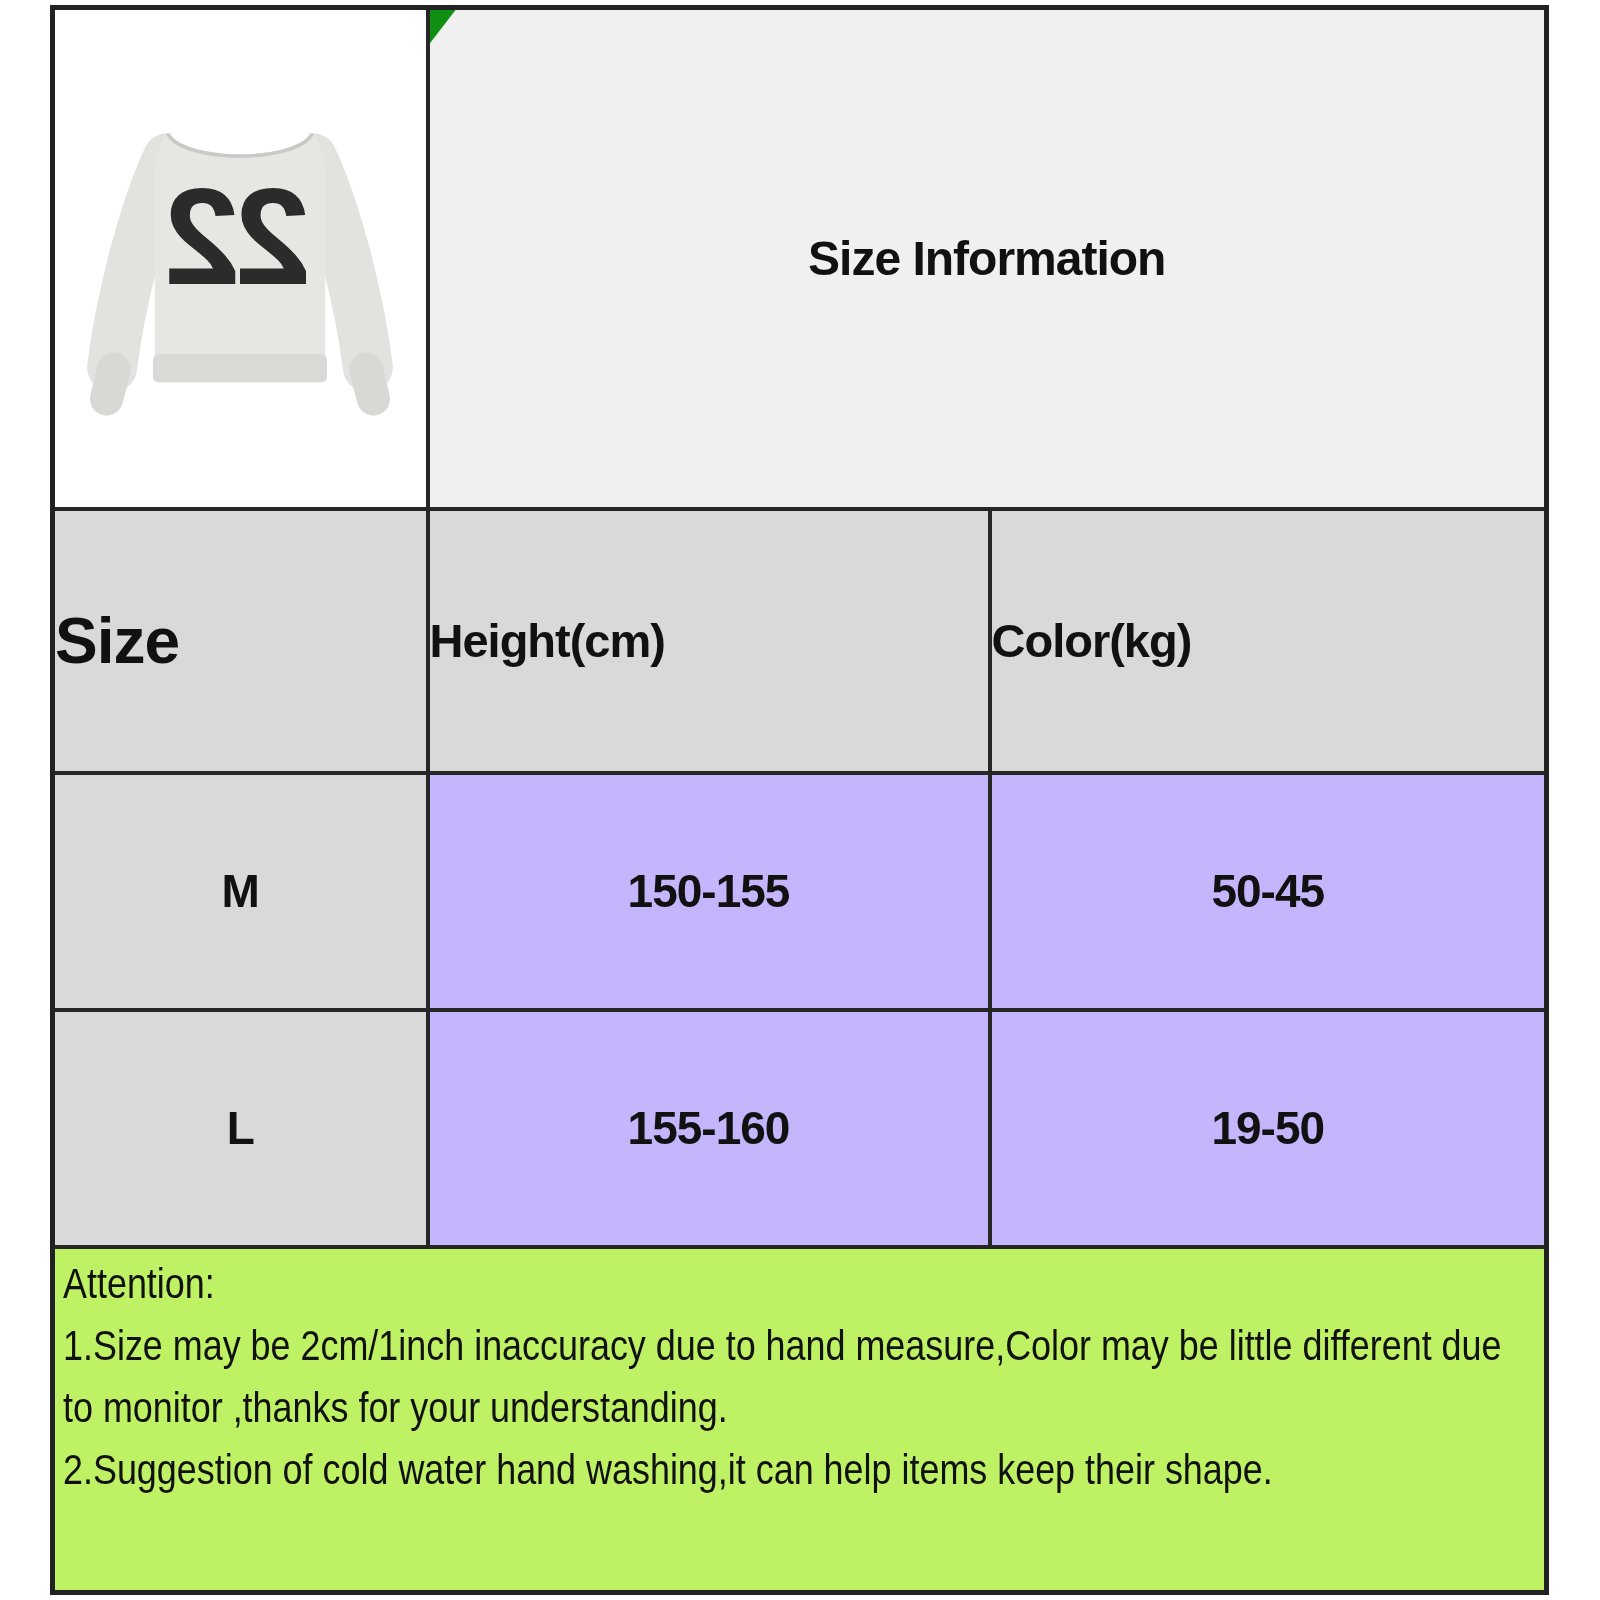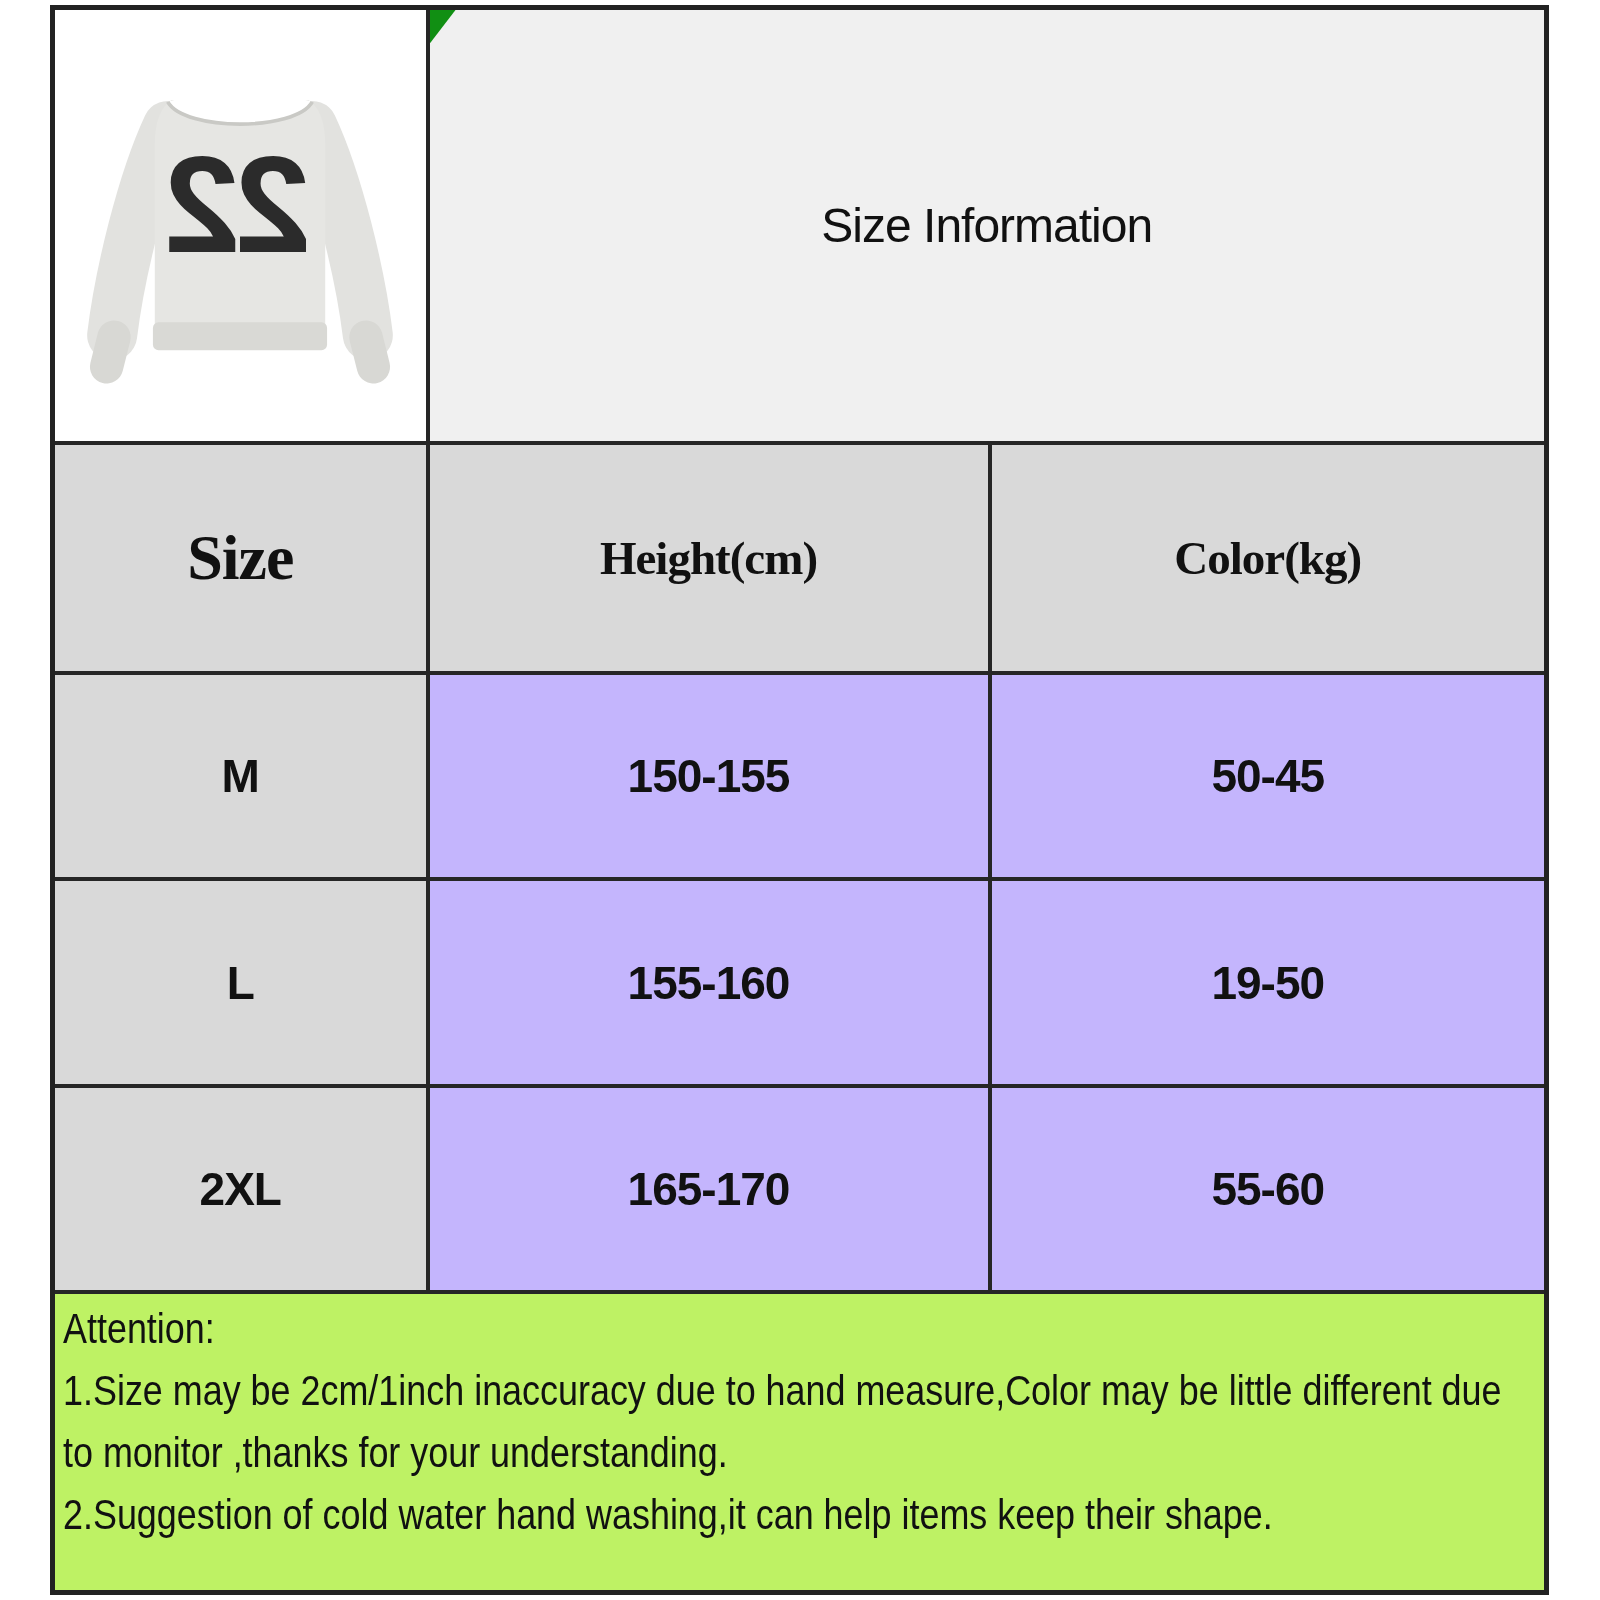--- a/index.html
+++ b/index.html
@@ -17,33 +17,33 @@
     border:5px solid #222222;
   }
   td{border:4px solid #262626;padding:0;overflow:hidden;}
 
   
   tr.row-top{height:372px;}
   td.image-cell{background:#ffffff;text-align:center;vertical-align:middle;}
   td.title-cell{
     background:#f0f0f0;position:relative;
     text-align:center;vertical-align:middle;
-    font-weight:normal;font-size:48px;letter-spacing:-1px;color:#111;
+    font-weight:bold;font-size:48px;letter-spacing:-1px;color:#111;
   }
   .corner-marker{
     position:absolute;left:0;top:0;width:26px;height:34px;
     background:#118f13;
     clip-path:polygon(0 0,100% 0,0 100%);
   }
 
   
   tr.row-headers{height:196px;}
   tr.row-headers td{
-    background:#d9d9d9;text-align:center;vertical-align:middle;
-    font-weight:bold;color:#111;font-family:Liberation Serif, serif;
+    background:#d9d9d9;text-align:left;vertical-align:middle;
+    font-weight:bold;color:#111;
   }
   td.size-col-header{font-size:64px;letter-spacing:-1px;}
   td.measure-col-header{font-size:47px;letter-spacing:-1px;}
 
   
   tr.data-row{height:176px;}
   tr.data-row td{
     text-align:center;vertical-align:middle;
     font-weight:bold;font-size:46px;letter-spacing:-1px;color:#111;
   }
@@ -118,25 +118,20 @@
         <tr class="data-row">
     <td class="size-cell">M</td>
     <td class="value-cell">150-155</td>
     <td class="value-cell">50-45</td>
   </tr>
         <tr class="data-row">
     <td class="size-cell">L</td>
     <td class="value-cell">155-160</td>
     <td class="value-cell">19-50</td>
   </tr>
-        <tr class="data-row">
-    <td class="size-cell">2XL</td>
-    <td class="value-cell">165-170</td>
-    <td class="value-cell">55-60</td>
-  </tr>
       </tbody>
 
     <tbody>
       <tr>
         <td class="attention-cell" colspan="3">
           <div class="attention-inner">
             <p>Attention:</p>
             <p>1.Size may be 2cm/1inch inaccuracy due to hand measure,Color may be little different due to monitor ,thanks for your understanding.</p>
             <p>2.Suggestion of cold water hand washing,it can help items keep their shape.</p>
           </div>

